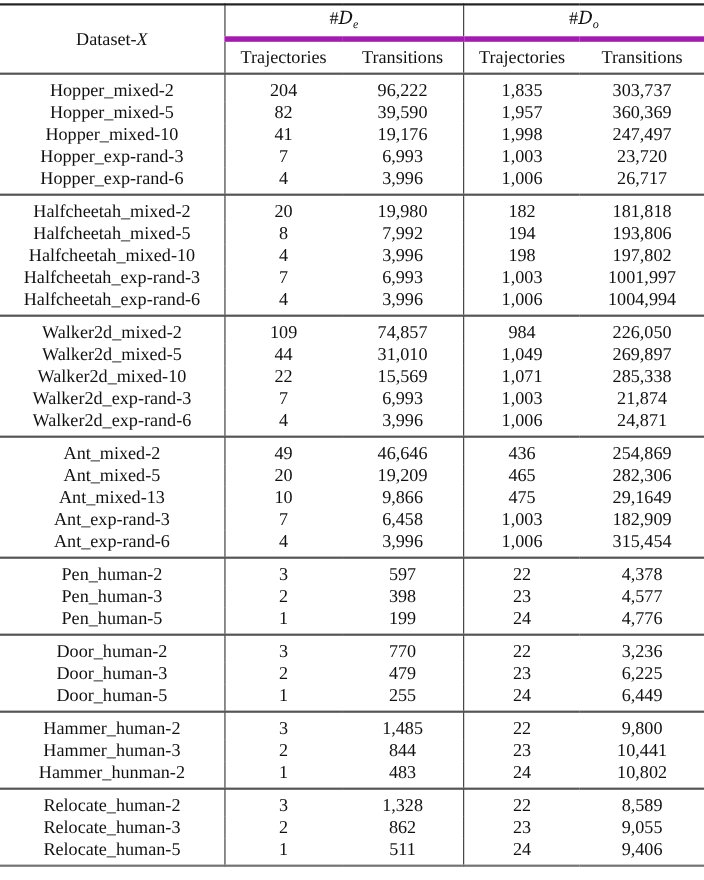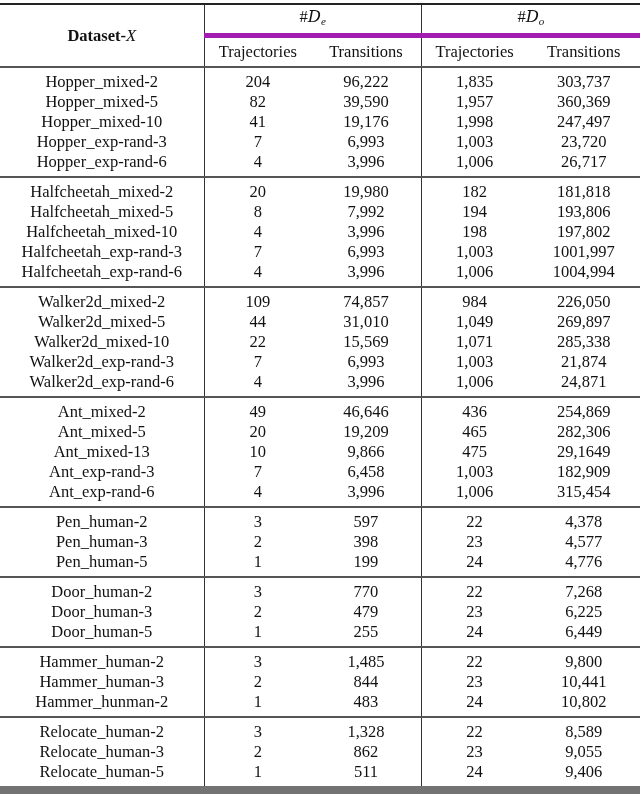--- a/index.html
+++ b/index.html
@@ -13,23 +13,23 @@
   .c4 { width: 113px; }
   .vl { border-left: 1px solid #333; }
   thead tr.h1 th { height: 28px; }
   thead tr.h2 th { height: 28px; margin-left: 12px; }
   .toprule { border-top: 2px solid #222; }
   .sub-rule { border-bottom: 5px solid #a21caf; }
   tbody tr td { height: 20px; }
   tbody.grp tr:first-child td { padding-top: 4px; }
   tbody.grp tr:last-child td { padding-bottom: 4px; }
   tbody.grp { border-top: 2px solid #555; }
-  tbody.grp.last { border-bottom: 8px solid #737373; }
+  tbody.grp.last { border-bottom: 2px solid #737373; }
   .mathital { font-style: italic; }
-  .dset-x { font-weight: bold; text-align: right; }
+  .dset-x { font-weight: normal; text-align: right; }
   .cal { font-family: "DejaVu Serif", serif; font-style: italic; }
   sub { font-size: 11px; font-style: italic; vertical-align: -3px; }
 </style>
 </head>
 <body>
 
 <table>
   <thead>
     <tr class="h1 toprule">
       <th class="c0" rowspan="2">
@@ -220,21 +220,21 @@
         <td class="c3 vl">24</td>
         <td class="c4">4,776</td>
       </tr>
     </tbody>
     <tbody class="grp">
       <tr>
         <td class="c0">Door_human-2</td>
         <td class="c1 vl">3</td>
         <td class="c2">770</td>
         <td class="c3 vl">22</td>
-        <td class="c4">7,268</td>
+        <td class="c4">3,236</td>
       </tr>
       <tr>
         <td class="c0">Door_human-3</td>
         <td class="c1 vl">2</td>
         <td class="c2">479</td>
         <td class="c3 vl">23</td>
         <td class="c4">6,225</td>
       </tr>
       <tr>
         <td class="c0">Door_human-5</td>

